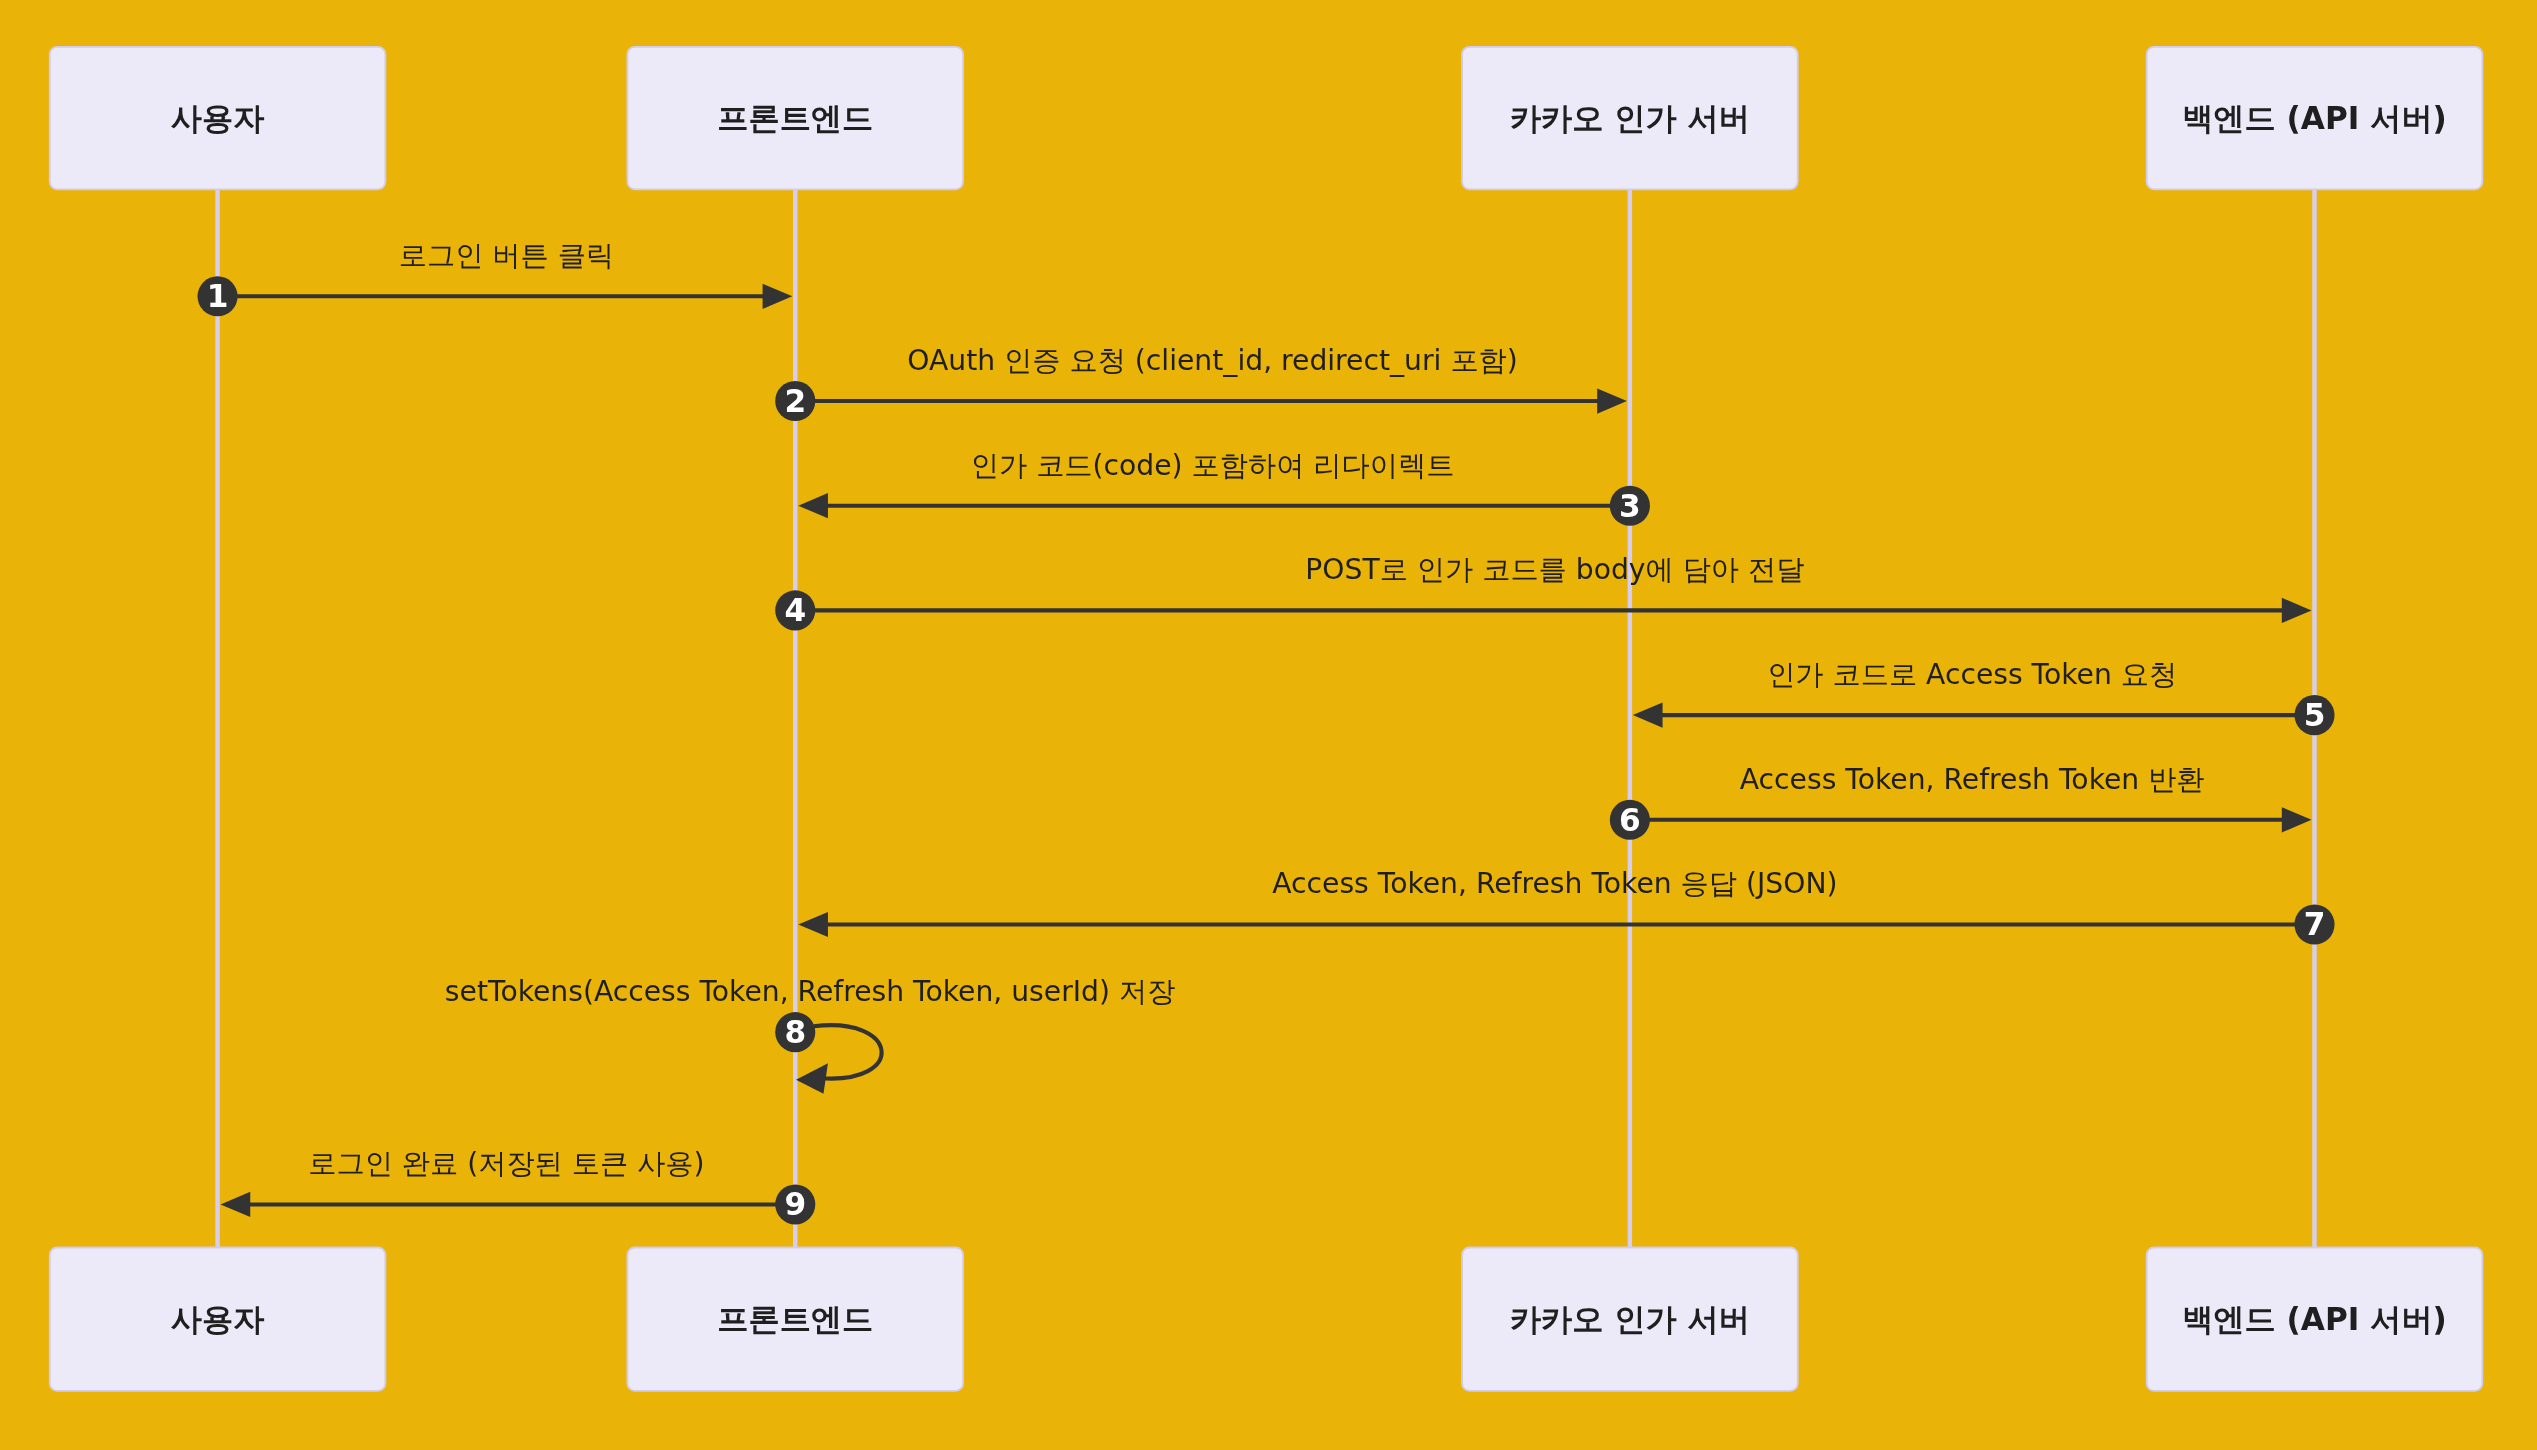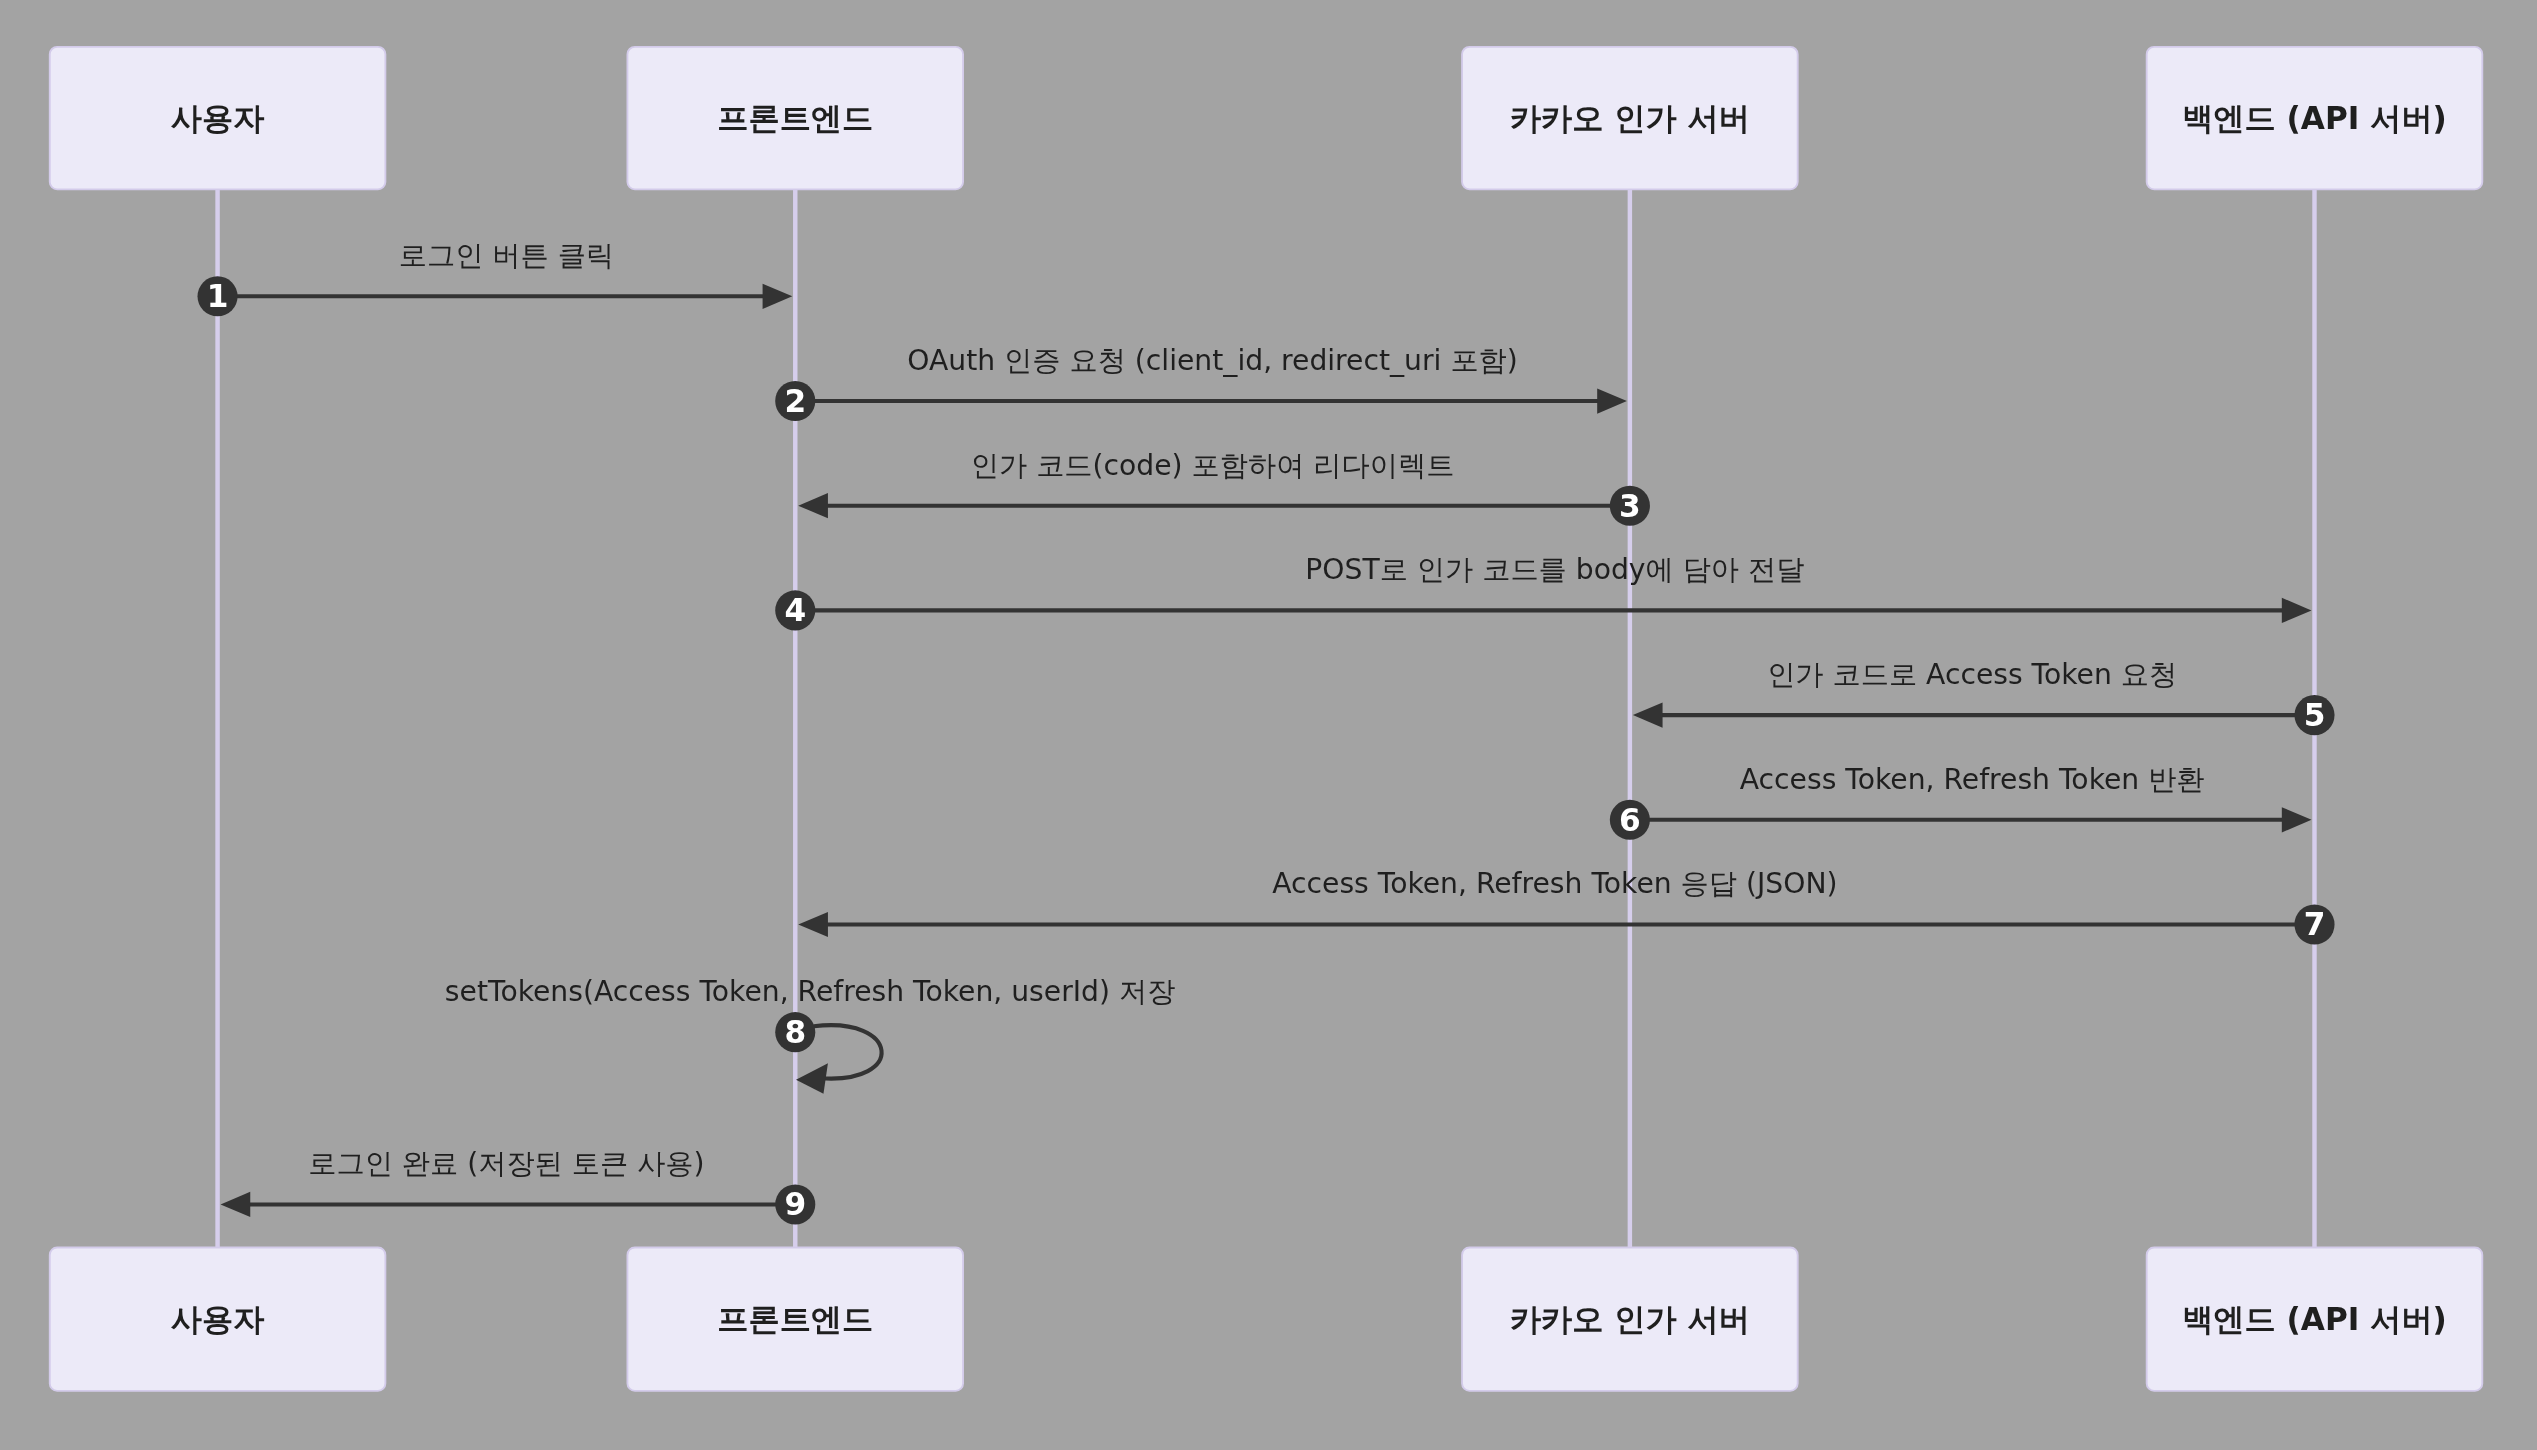--- a/index.html
+++ b/index.html
@@ -1,16 +1,16 @@
 <!DOCTYPE html>
 <html style="font-size:12px"><head>
 <meta charset="utf-8">
 <style>
   html,body{margin:0;padding:0;background:#ffffff;}
-  .canvas{position:relative;width:2538px;height:1451px;background:#a3a3a3;overflow:hidden;
+  .canvas{position:relative;width:2538px;height:1451px;background:#eab308;overflow:hidden;
           font-family:"DejaVu Sans","Liberation Sans",sans-serif;}
   svg{position:absolute;left:0;top:0;}
   text{font-family:"DejaVu Sans","Liberation Sans",sans-serif;}
   .actor-label{font-size:42px;font-weight:600;}
   .msg-label{font-size:38px;font-weight:500;}
   .num-label{font-size:42px;font-weight:700;}
 </style>
 </head>
 <body>
 

